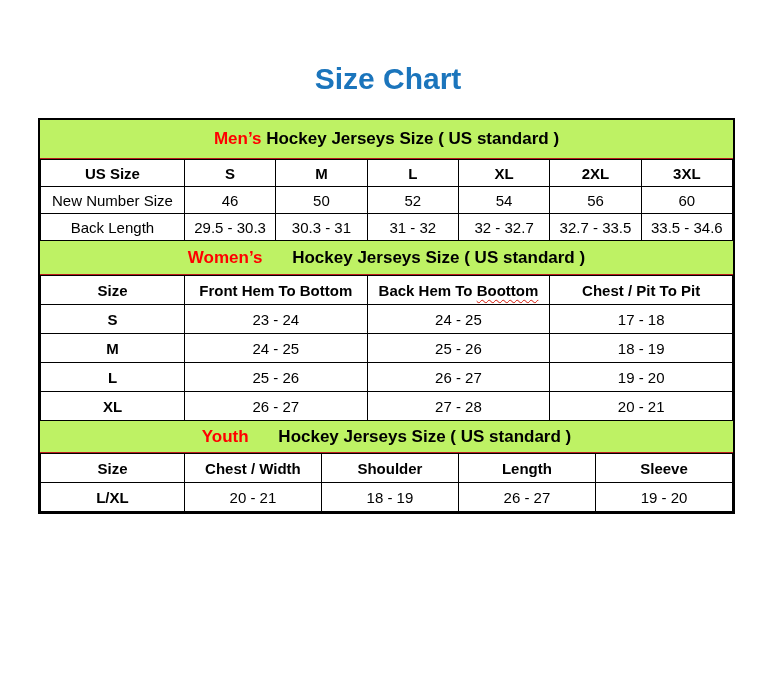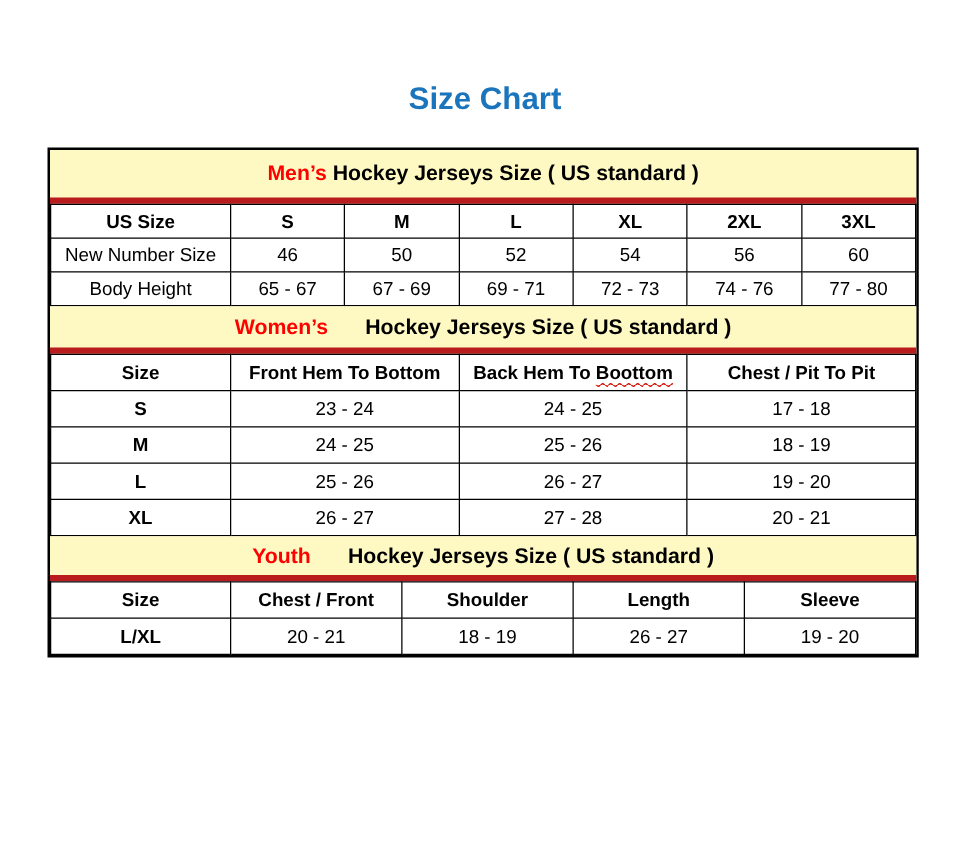--- a/index.html
+++ b/index.html
@@ -10,41 +10,41 @@
   body {
     width: 776px;
     height: 692px;
     font-family: "Liberation Sans", sans-serif;
     color: #000;
     overflow: hidden;
   }
   .title {
     margin: 62px 0 0 0;
     text-align: center;
-    font-size: 25px;
+    font-size: 30px;
     line-height: 34px;
     font-weight: 700;
     color: #1B75BC;
     letter-spacing: 0px;
   }
   .table-stack {
     width: 697px;
     margin: 22px 0 0 38px;
     border: 2px solid #000;
     box-sizing: border-box;
   }
   .band {
-    background: #fef9c3;
+    background: #bef264;
     display: flex;
     align-items: center;
     justify-content: center;
     text-align: center;
     font-weight: 700;
     font-size: 17px;
-    border-bottom: 5px solid #b91c1c;
+    border-bottom: 1px solid #b91c1c;
   }
   .band .hl { color: #FF0000; }
   .band span { white-space: pre; }
   .sec-mens   .band { height: 38px; }
   .sec-womens .band { height: 33px; }
   .sec-youth  .band { height: 31px; }
   table.size-table {
     width: 100%;
     border-collapse: collapse;
     table-layout: fixed;
@@ -113,27 +113,27 @@
             <tr>
               <th class="row-label">New Number Size</th>
               <td>46</td>
               <td>50</td>
               <td>52</td>
               <td>54</td>
               <td>56</td>
               <td>60</td>
             </tr>
             <tr>
-              <th class="row-label">Body Height</th>
-              <td>65 - 67</td>
-              <td>67 - 69</td>
-              <td>69 - 71</td>
-              <td>72 - 73</td>
-              <td>74 - 76</td>
-              <td>77 - 80</td>
+              <th class="row-label">Back Length</th>
+              <td>29.5 - 30.3</td>
+              <td>30.3 - 31</td>
+              <td>31 - 32</td>
+              <td>32 - 32.7</td>
+              <td>32.7 - 33.5</td>
+              <td>33.5 - 34.6</td>
             </tr>
           </tbody>
         </table>
     </section>
 
     <section class="size-section sec-womens">
       <div class="band">
           <span class="hl">Women’s</span>
           <span> Hockey Jerseys Size ( US standard )</span>
         </div>
@@ -190,21 +190,21 @@
           <colgroup>
             <col style="width: 20.8%;">
             <col style="width: 19.8%;">
             <col style="width: 19.8%;">
             <col style="width: 19.8%;">
             <col style="width: 19.8%;">
           </colgroup>
           <thead>
             <tr>
               <th>Size</th>
-              <th>Chest / Front</th>
+              <th>Chest / Width</th>
               <th>Shoulder</th>
               <th>Length</th>
               <th>Sleeve</th>
             </tr>
           </thead>
           <tbody>
             <tr>
               <th class="row-label bold">L/XL</th>
               <td>20 - 21</td>
               <td>18 - 19</td>

